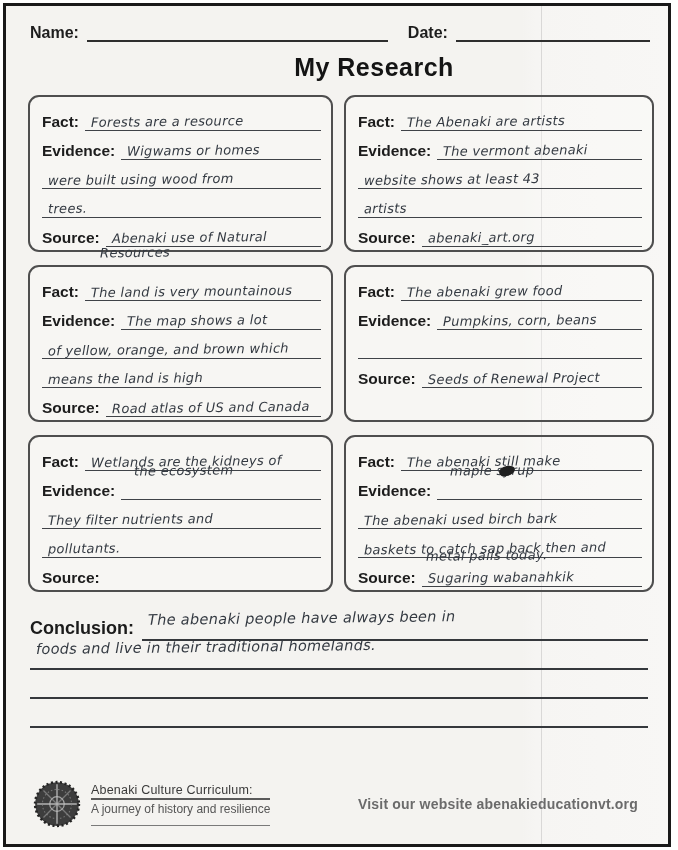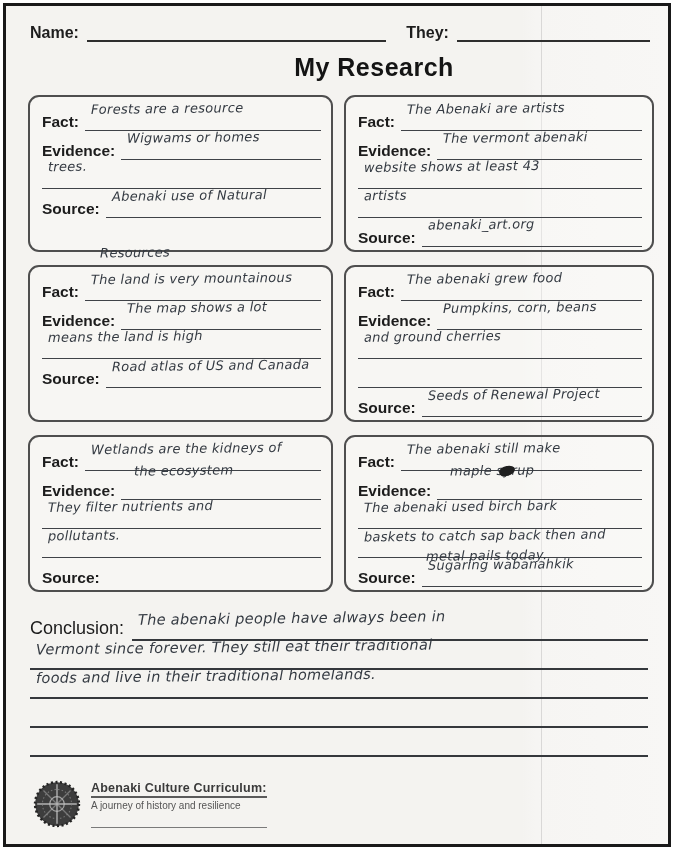--- a/index.html
+++ b/index.html
@@ -18,61 +18,61 @@
          letter-spacing:.5px;color:#141414;padding-left:37px;}
 
   
   .grid{position:absolute;top:89px;left:22px;display:grid;grid-template-columns:305px 310px;
         column-gap:11px;row-gap:13px;}
   .box{position:relative;height:157px;border:2px solid #4e4e4e;border-radius:11px;
        padding:5px 10px 6px 12px;box-sizing:border-box;background:rgba(252,251,249,.35);}
   .row{display:flex;align-items:flex-end;height:29px;}
   .lbl{font-weight:bold;font-size:15.5px;color:#1c1c1c;white-space:nowrap;line-height:1;padding-bottom:2px;}
   .wline{flex:1;margin-left:6px;border-bottom:1.6px solid #3f4247;height:100%;
-         display:flex;min-width:0;}
+         display:flex;align-items:flex-end;min-width:0;}
   .row.full .wline{margin-left:0;}
 
   .hw{font-family:"DejaVu Sans",sans-serif;font-style:italic;font-size:13px;color:#343a42;
       letter-spacing:.3px;white-space:nowrap;display:inline-block;transform:rotate(-.7deg);
       padding:0 0 1px 6px;overflow:visible;}
   .ovf{position:absolute;line-height:1;}
   .fact-ovf{top:27px;left:98px;}
   .src-ovf{top:112px;left:74px;}
   .src-below{top:149px;left:64px;font-style:italic;}
   .scribble{position:absolute;top:29px;left:153px;width:16px;height:10px;background:#1f1f1f;
             border-radius:55% 45% 60% 40%;transform:rotate(-10deg);}
 
   
   .conclusion{position:absolute;top:606px;left:24px;right:20px;}
   .c-row{display:flex;align-items:flex-end;height:29px;}
-  .c-lbl{font-weight:normal;font-size:18px;color:#1b1b1b;white-space:nowrap;padding-bottom:2px;}
+  .c-lbl{font-weight:bold;font-size:18px;color:#1b1b1b;white-space:nowrap;padding-bottom:2px;}
   .c-line{flex:1;border-bottom:2px solid #35383c;height:100%;display:flex;align-items:flex-start;
           margin-left:8px;min-width:0;}
   .c-row.full .c-line{margin-left:0;}
   .c-hw{font-size:14.5px;}
 
   
   .footer{position:absolute;left:26px;right:18px;top:766px;height:64px;display:flex;align-items:center;}
   .logo{width:50px;height:50px;flex:none;}
   .brand{margin-left:9px;}
-  .brand-name{font-size:12.5px;font-weight:bold;color:#3a3a3a;border-bottom:2px solid #5a5a5a;
+  .brand-name{font-size:12.5px;font-weight:normal;color:#3a3a3a;border-bottom:2px solid #5a5a5a;
               padding-bottom:1px;letter-spacing:.2px;}
-  .brand-tag{font-size:10px;color:#555;border-bottom:1px solid #7a7a7a;margin-top:2px;padding-bottom:16px;}
+  .brand-tag{font-size:12px;color:#555;border-bottom:1px solid #7a7a7a;margin-top:2px;padding-bottom:9px;}
   .site{margin-left:auto;margin-right:12px;font-size:14px;font-weight:bold;color:#6b6b6b;letter-spacing:.2px;}
 </style>
 </head>
 <body>
 
 <div class="page">
   <div class="fold"></div>
 
   <div class="name-row">
     <span>Name:</span>
     <span class="nline nm"></span>
-    <span>They:</span>
+    <span>Date:</span>
     <span class="nline dt"></span>
   </div>
   <div class="title">My Research</div>
 
   <div class="grid">
 
     <div class="box">
       <div class="row">
           <span class="lbl">Fact:</span>
         <span class="wline">
@@ -80,20 +80,25 @@
           </span>
         </div>
       <div class="row">
           <span class="lbl">Evidence:</span>
         <span class="wline">
             <span class="hw">Wigwams or homes</span>
           </span>
         </div>
       <div class="row full">
           <span class="wline">
+            <span class="hw">were built using wood from</span>
+          </span>
+        </div>
+      <div class="row full">
+          <span class="wline">
             <span class="hw">trees.</span>
           </span>
         </div>
       <div class="row">
           <span class="lbl">Source:</span>
         <span class="wline">
             <span class="hw">Abenaki use of Natural</span>
           </span>
         </div>
       <span class="hw ovf src-below">Resources</span>
@@ -138,20 +143,25 @@
           </span>
         </div>
       <div class="row">
           <span class="lbl">Evidence:</span>
         <span class="wline">
             <span class="hw">The map shows a lot</span>
           </span>
         </div>
       <div class="row full">
           <span class="wline">
+            <span class="hw">of yellow, orange, and brown which</span>
+          </span>
+        </div>
+      <div class="row full">
+          <span class="wline">
             <span class="hw">means the land is high</span>
           </span>
         </div>
       <div class="row">
           <span class="lbl">Source:</span>
         <span class="wline">
             <span class="hw">Road atlas of US and Canada</span>
           </span>
         </div>
     </div>
@@ -160,25 +170,20 @@
       <div class="row">
           <span class="lbl">Fact:</span>
         <span class="wline">
             <span class="hw">The abenaki grew food</span>
           </span>
         </div>
       <div class="row">
           <span class="lbl">Evidence:</span>
         <span class="wline">
             <span class="hw">Pumpkins, corn, beans</span>
-          </span>
-        </div>
-      <div class="row full">
-          <span class="wline">
-            <span class="hw">and ground cherries</span>
           </span>
         </div>
       <div class="row full">
           <span class="wline">
             <span class="hw"></span>
           </span>
         </div>
       <div class="row">
           <span class="lbl">Source:</span>
         <span class="wline">
@@ -251,25 +256,20 @@
     </div>
   </div>
 
   <div class="conclusion">
     <div class="c-row">
       <span class="c-lbl">Conclusion:</span>
       <span class="c-line">
           <span class="hw c-hw">The abenaki people have always been in</span>
         </span>
     </div>
-    <div class="c-row full">
-        <span class="c-line">
-          <span class="hw c-hw">Vermont since forever. They still eat their traditional</span>
-        </span>
-      </div>
     <div class="c-row full">
         <span class="c-line">
           <span class="hw c-hw">foods and live in their traditional homelands.</span>
         </span>
       </div>
     <div class="c-row full">
         <span class="c-line">
           <span class="hw c-hw"></span>
         </span>
       </div>
@@ -290,14 +290,15 @@
         <line x1="11" y1="11" x2="37" y2="37" opacity="0.5"></line>
         <line x1="37" y1="11" x2="11" y2="37" opacity="0.5"></line>
       </g>
       <circle cx="24" cy="24" r="7" fill="none" stroke="#bdbdbd" stroke-width="1.2" opacity="0.8"></circle>
       <circle cx="24" cy="24" r="14" fill="none" stroke="#8f8f8f" stroke-width="1" stroke-dasharray="1.5 2" opacity="0.7"></circle>
     </svg>
     <div class="brand">
       <div class="brand-name">Abenaki Culture Curriculum:</div>
       <div class="brand-tag">A journey of history and resilience</div>
     </div>
+    <div class="site">Visit our website abenakieducationvt.org</div>
   </div>
 </div>
 
 </body></html>

